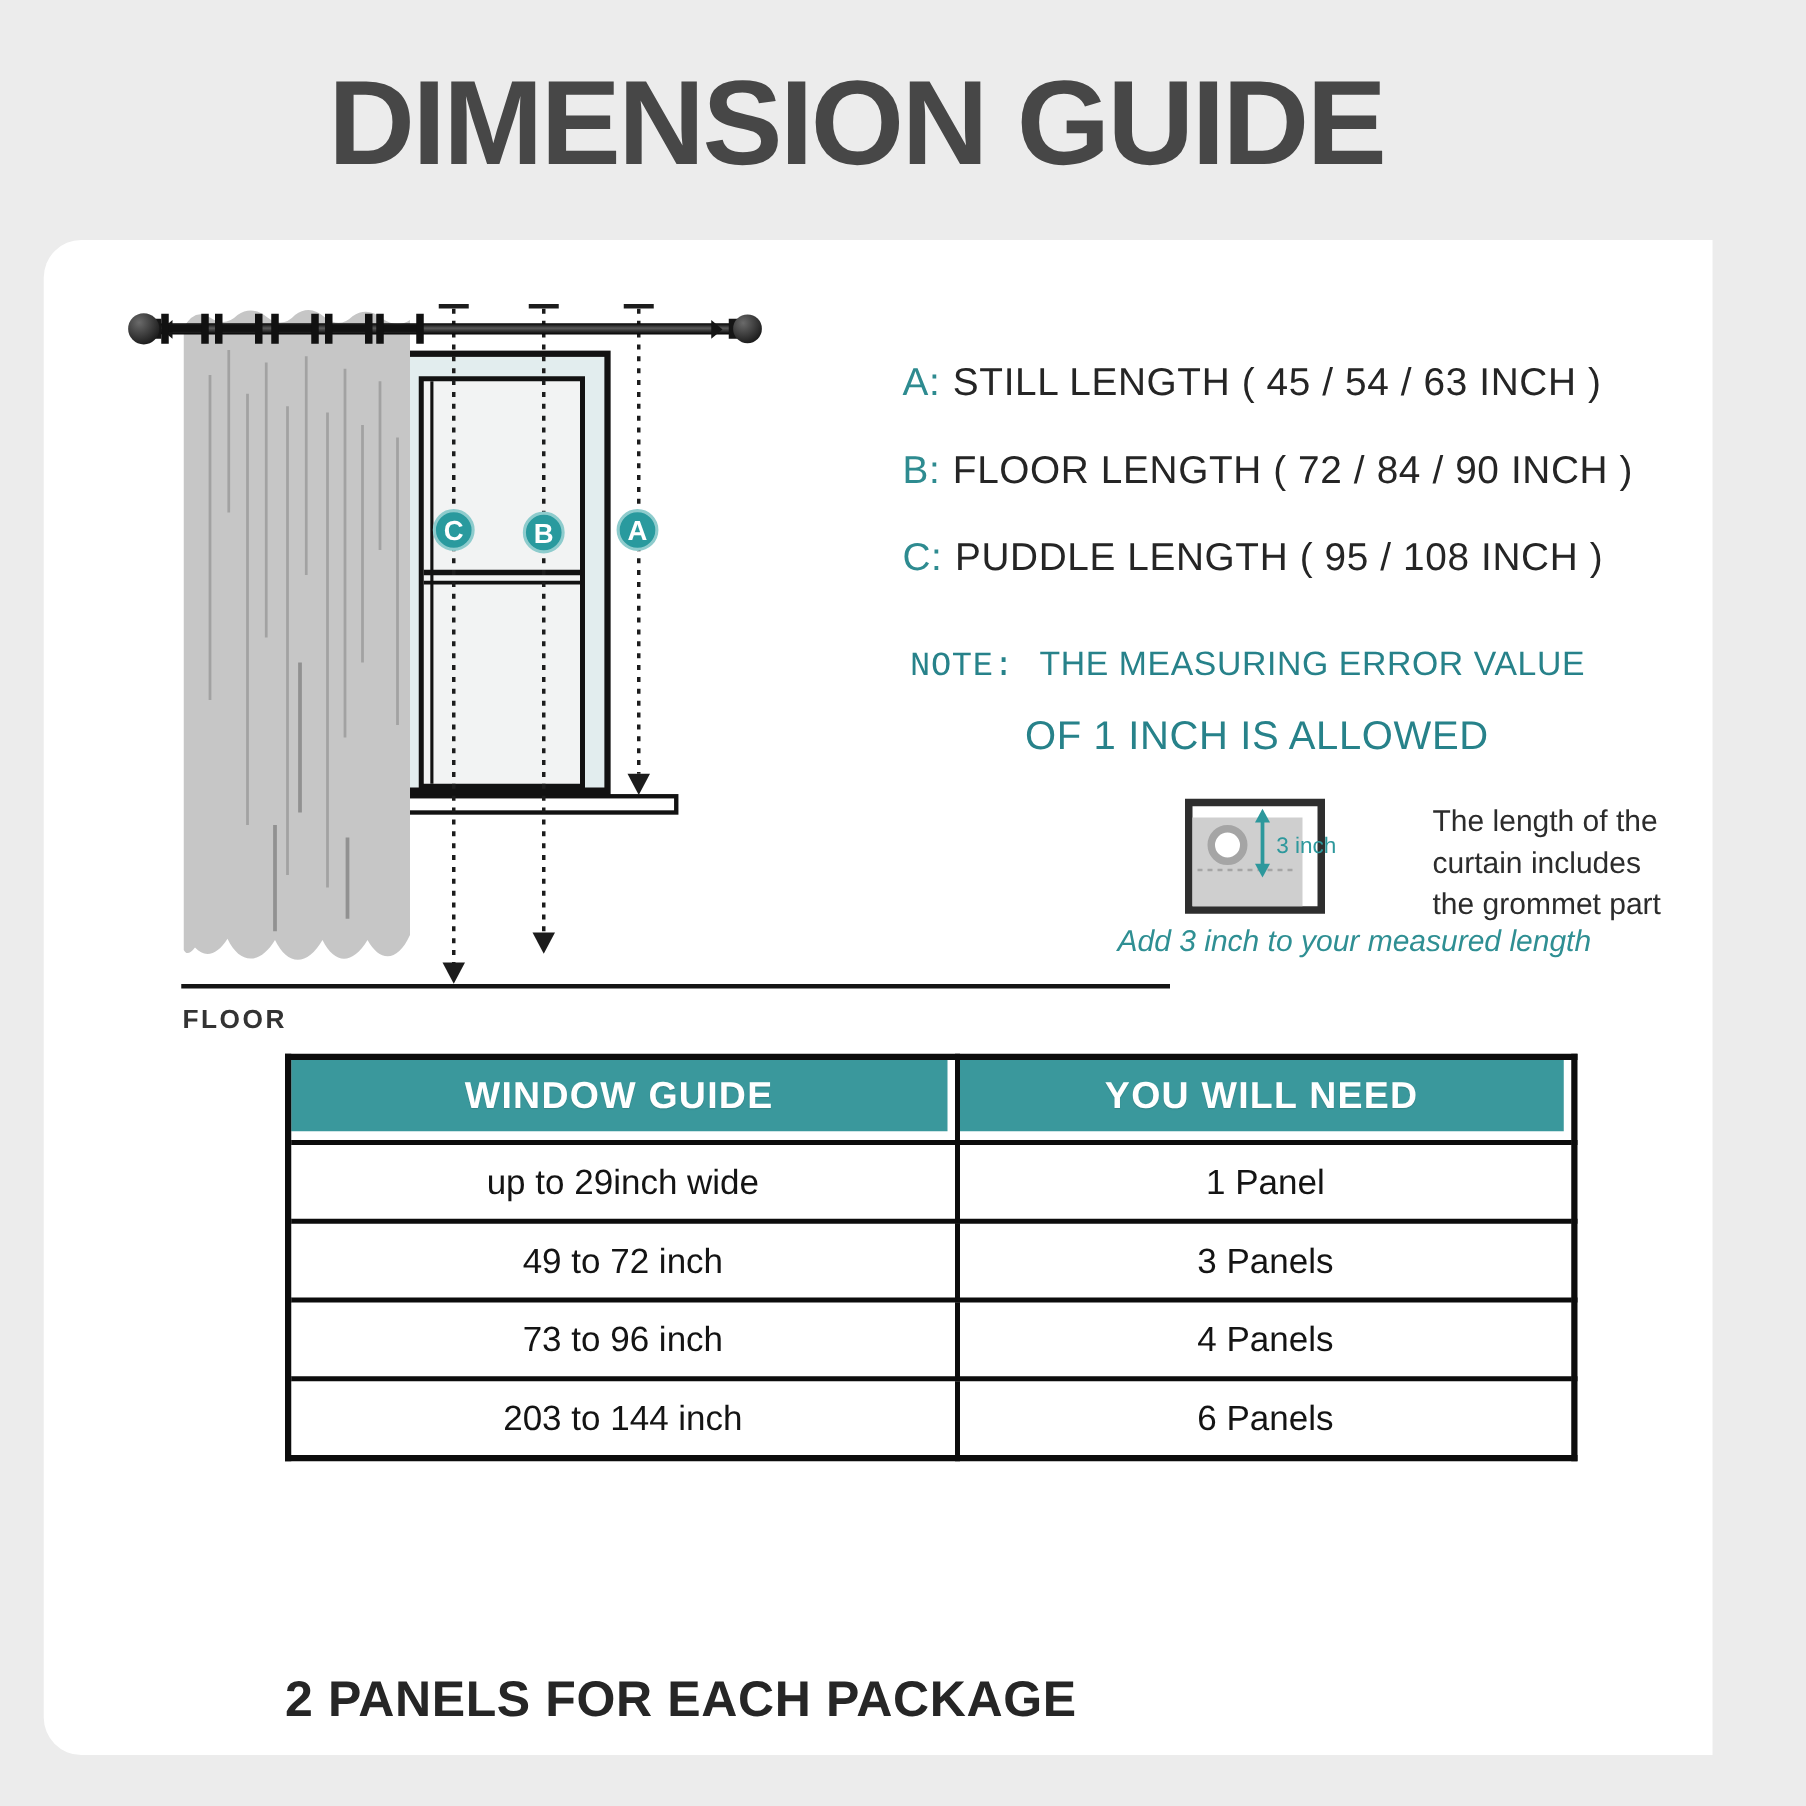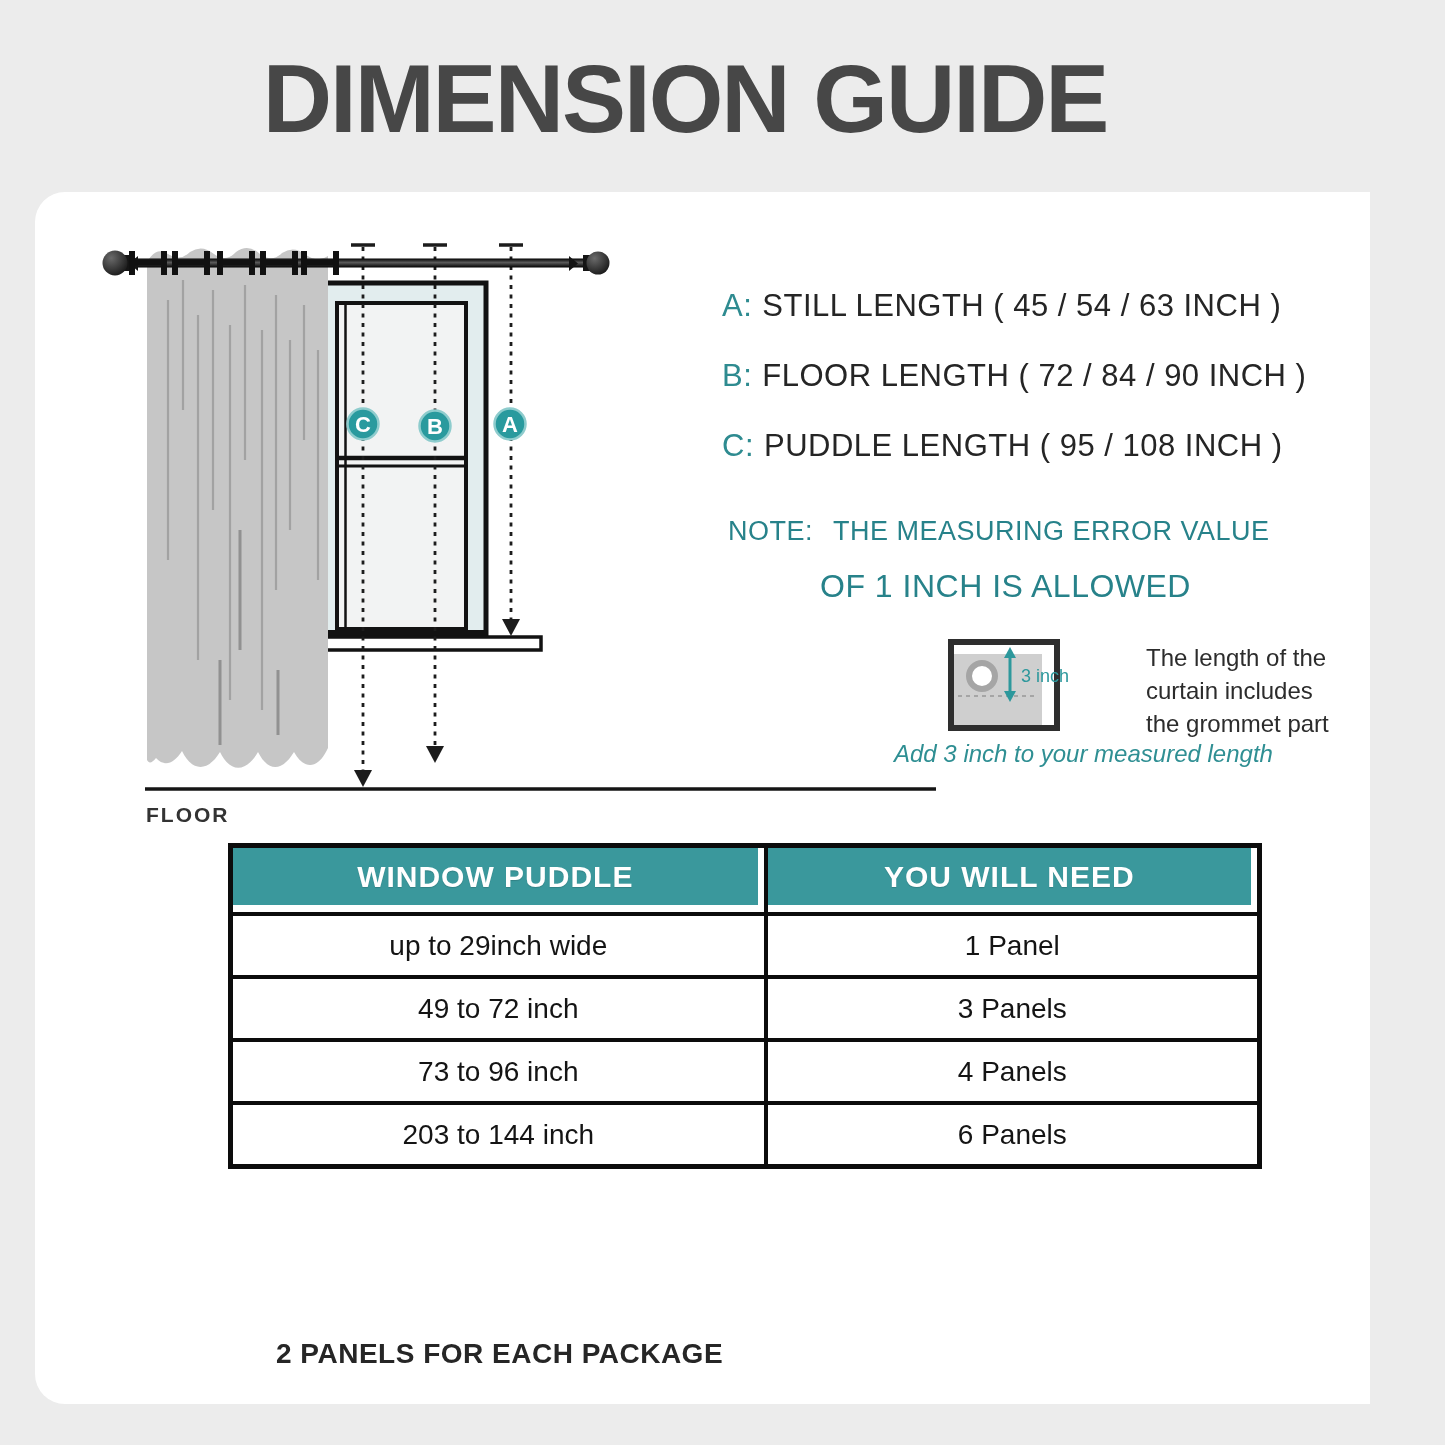--- a/index.html
+++ b/index.html
@@ -17,21 +17,21 @@
   }
   .scene{position:absolute;left:80px;top:230px;width:870px;height:600px;}
 
   
   .legend{position:absolute;left:722px;top:288px;}
   .legend-row{height:70px;font-size:31px;letter-spacing:.5px;color:#252525;white-space:nowrap;}
   .legend-prefix{color:#2e8b90;margin-right:10px;}
 
   .note{position:absolute;left:728px;top:516px;color:#27818​6;}
   .note-line1{font-size:27px;letter-spacing:.5px;color:#27828a;white-space:nowrap;}
-  .note-label{margin-right:20px;color:#27828a;}
+  .note-label{margin-right:20px;color:#27828a;font-family:Liberation Mono, monospace;}
   .note-line2{font-size:32px;letter-spacing:.5px;color:#27828a;margin:21px 0 0 92px;white-space:nowrap;}
 
   
   .grommet-svg{position:absolute;left:945px;top:636px;width:165px;height:100px;}
   .grommet-desc{position:absolute;left:1146px;top:641px;width:240px;
     font-size:24px;line-height:33px;color:#2c2c2c;}
   .grommet-tip{position:absolute;left:894px;top:740px;width:400px;
     font-size:24px;color:#2f8f93;white-space:nowrap;font-style:italic;}
 
   
@@ -47,21 +47,21 @@
     height:57px;margin-right:6px;background:#3a989c;
     display:flex;align-items:center;justify-content:center;
     font-size:30px;font-weight:700;letter-spacing:1px;color:#ffffff;
     text-shadow:0 1px 1px rgba(0,0,0,.15);
   }
   .col-left{width:52%;}
   .col-right{width:48%;}
 
   .footer-note{
     position:absolute;left:228px;top:1338px;
-    font-size:28px;font-weight:700;letter-spacing:.5px;color:#262626;margin-left:48px;
+    font-size:40px;font-weight:700;letter-spacing:.5px;color:#262626;
   }
 </style>
 </head>
 <body>
 
 <div class="canvas">
 
   <div class="page-title">DIMENSION GUIDE</div>
 
   <div class="card"></div>
@@ -230,21 +230,21 @@
 
   <table class="size-table">
     <colgroup>
         <col class="col-left">
         <col class="col-right">
       </colgroup>
     <thead>
       <tr>
         <th>
           <div class="th-fill">
-              <span>WINDOW PUDDLE</span>
+              <span>WINDOW GUIDE</span>
             </div>
         </th>
         <th>
           <div class="th-fill">
               <span>YOU WILL NEED</span>
             </div>
         </th>
       </tr>
     </thead>
     <tbody>

